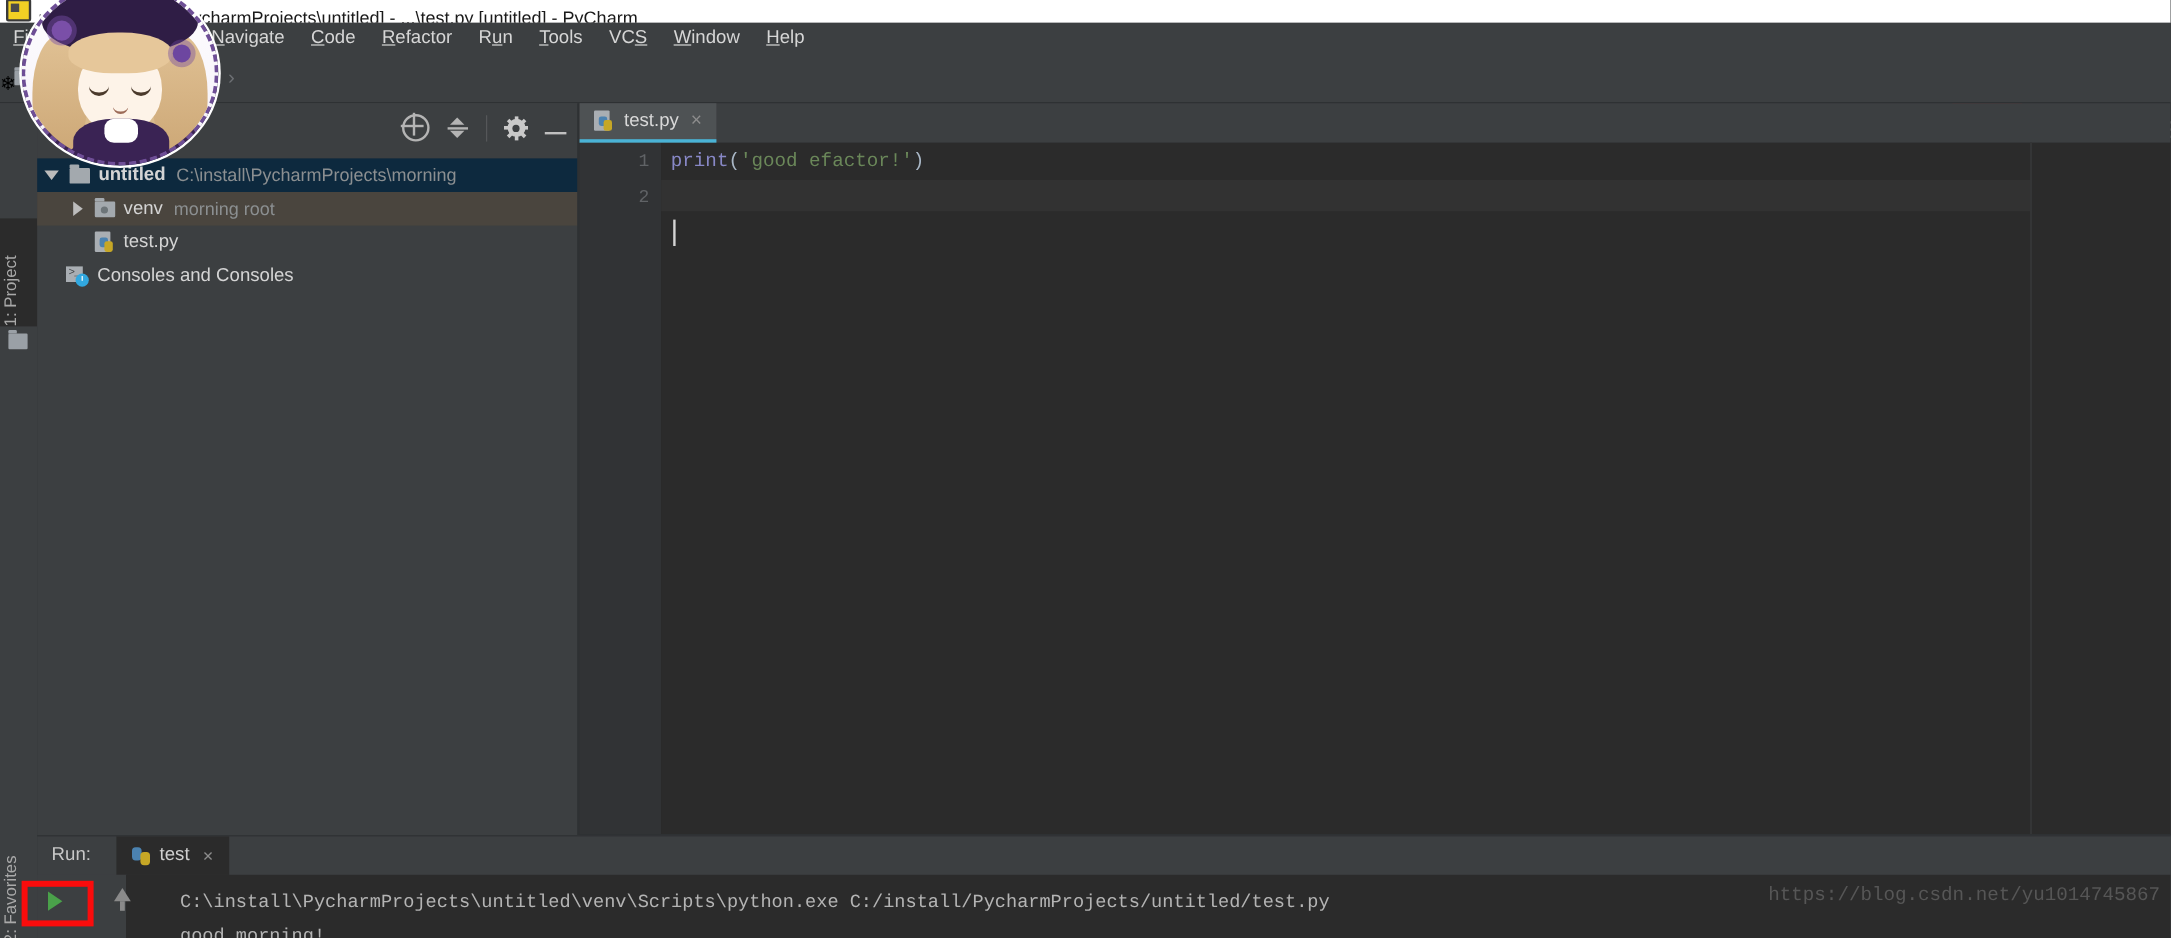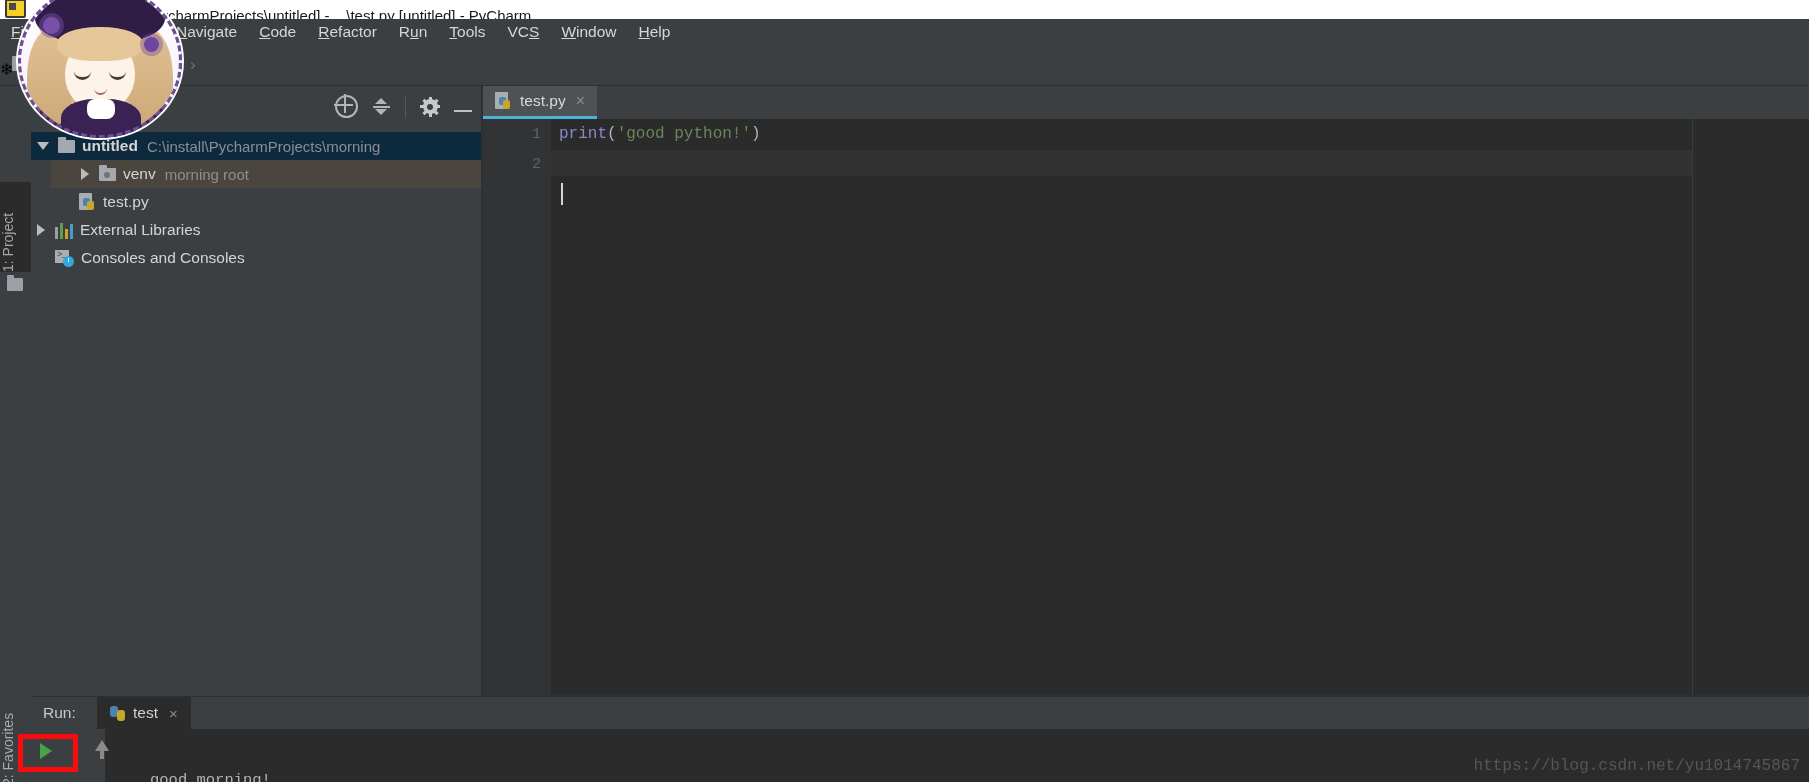--- a/index.html
+++ b/index.html
@@ -193,21 +193,21 @@
   .gear-t { position: absolute; background: #c9c9c9; }
   .icon-minus { width: 18px; height: 2px; background: #c0c0c0; margin-top: 9px; }
 
   .tree { position: absolute; left: 0; top: 46px; width: 451px; }
   .tree-row {
     height: 28px; display: flex; align-items: center;
     font-size: 15.5px; color: #d4d4d4; white-space: nowrap;
     cursor: default;
   }
   .tree-row.sel { background: #0d293e; }
-  .tree-row.hov { background: #4a453e; margin-left: 20px; }
+  .tree-row.hov { background: #4a453e; }
   .arrow {
     width: 0; height: 0; flex: none;
     border-top: 6px solid transparent; border-bottom: 6px solid transparent;
     border-left: 8px solid #bcbcbc;
   }
   .arrow.open {
     border-left: 6px solid transparent; border-right: 6px solid transparent;
     border-top: 8px solid #bcbcbc; border-bottom: 0;
   }
   .arrow-sp { width: 8px; height: 12px; flex: none; }
@@ -361,21 +361,21 @@
   .console {
     position: absolute; left: 74px; top: 32px; right: 0; bottom: 0;
     background: #2b2b2b;
   }
   .console-line {
     position: absolute; left: 45px;
     font-family: "Liberation Mono", monospace;
     font-size: 15.5px; color: #b4b4b4; white-space: pre;
   }
   .watermark {
-    position: absolute; right: 9px; top: 28px;
+    position: absolute; right: 9px; top: 8px;
     font-family: "Liberation Mono", monospace;
     font-size: 16px; color: #565656; white-space: nowrap;
   }
 
   
   .avatar {
     position: absolute; left: 18px; top: -16px;
     width: 158px; height: 148px;
     border-radius: 50%;
     background:
@@ -567,30 +567,20 @@
       <div class="tree-row" style="padding-left:30px;">
         <span class="arrow-sp"></span>
         <span class="pyfile-ico" style="margin-left:10px;">
           <i class="sheet"></i>
             <i class="p1"></i>
             <i class="p2"></i>
         </span>
         <span class="tree-label">test.py</span>
       </div>
 
-      <div class="tree-row" style="padding-left:6px;">
-        <span class="arrow"></span>
-        <span class="bars-ico" style="margin-left:10px;">
-          <s style="height:12px;background:#9aa0a6;"></s>
-          <s style="height:16px;background:#5f9e4f;"></s>
-          <s style="height:10px;background:#c6a726;"></s>
-          <s style="height:15px;background:#4b9cc4;"></s>
-        </span>
-        <span class="tree-label">External Libraries</span>
-      </div>
 
       <div class="tree-row" style="padding-left:6px;">
         <span class="arrow-sp"></span>
         <span class="scratch-ico" style="margin-left:10px;">
           <i class="pg"></i>
             <i class="gt">&gt;_</i>
             <i class="clk"></i>
         </span>
         <span class="tree-label">Consoles and Consoles</span>
       </div>
@@ -613,21 +603,21 @@
       </div>
     </div>
 
     <div class="gutter">
       <div class="lineno" style="top:7px;">1</div>
       <div class="lineno" style="top:37px;">2</div>
     </div>
 
     <div class="code-area">
       <div class="line2-hl"></div>
-      <div class="codeline" style="top:6px;"><span class="k-fn">print</span><span class="k-pn">(</span><span class="k-str">'good python!'</span><span class="k-pn">)</span></div>
+      <div class="codeline" style="top:6px;"><span class="k-fn">print</span><span class="k-pn">(</span><span class="k-str">'good efactor!'</span><span class="k-pn">)</span></div>
       <div class="caret-bar"></div>
     </div>
 
     <div class="marker-col"></div>
     <div class="editor-bottomline"></div>
   </div>
 
   <div class="runpanel">
     <div class="run-tabbar">
       <div class="run-label">Run:</div>
@@ -637,20 +627,21 @@
             <i class="b2"></i>
           </span>
         <span class="name">test</span>
         <span class="x">×</span>
       </div>
     </div>
 
     <div class="run-side"></div>
 
     <div class="console">
+      <div class="console-line" style="top:14px;">C:\install\PycharmProjects\untitled\venv\Scripts\python.exe C:/install/PycharmProjects/untitled/test.py</div>
       <div class="console-line" style="top:42px;">good morning!</div>
       <div class="watermark">https://blog.csdn.net/yu1014745867</div>
     </div>
   </div>
 
   <div class="tb-icon" style="left:40px; top:743px; z-index:20;">
     <div class="play-tri-sm"></div>
   </div>
   <div class="rerun-highlight"></div>
   <div class="run-up-arrow"></div>

